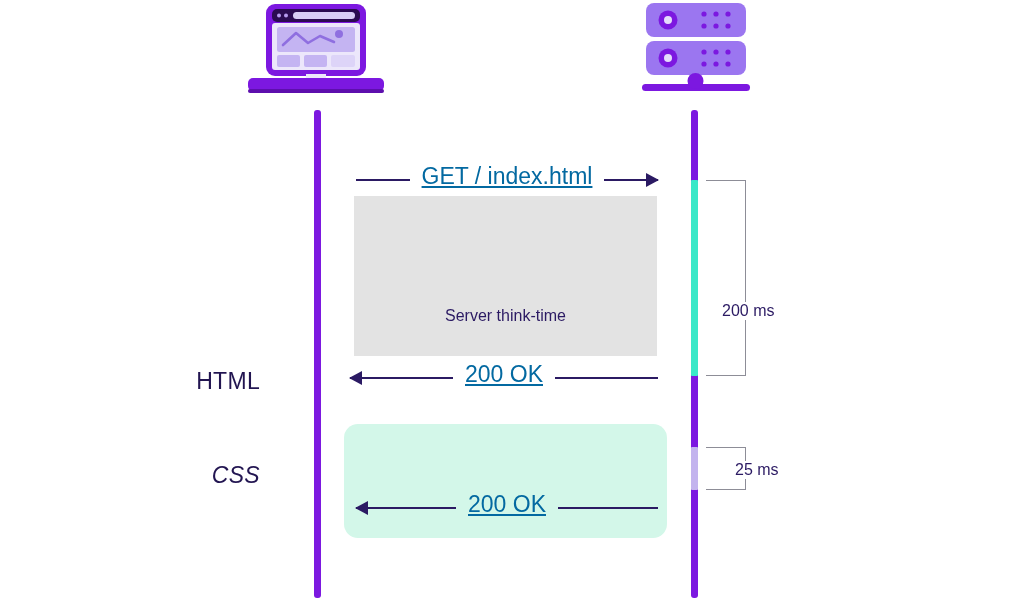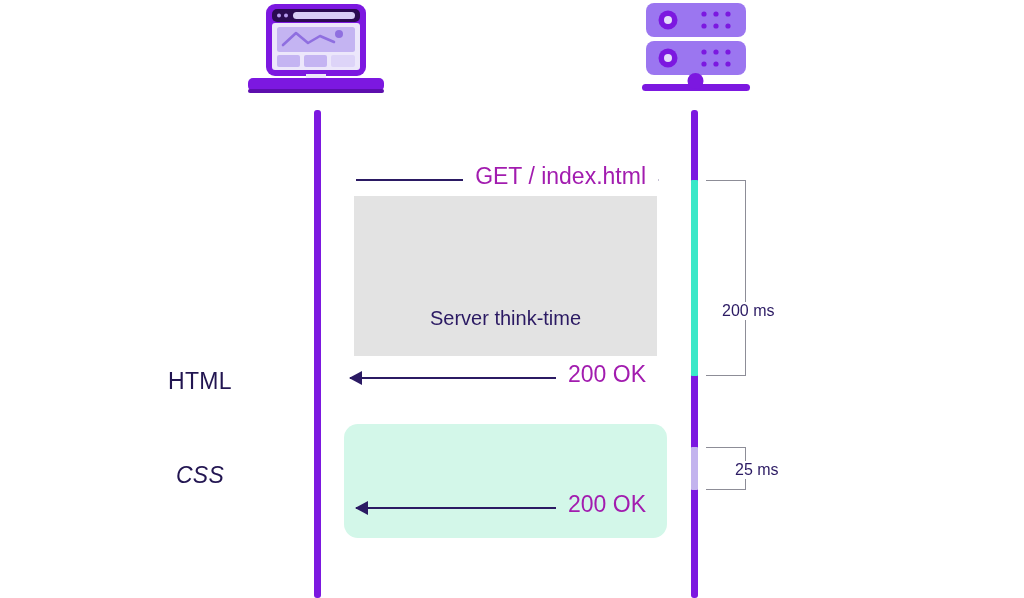--- a/index.html
+++ b/index.html
@@ -52,40 +52,40 @@
     left: 640px; top: 2px;
     width: 112px; height: 92px;
   }
 
   
   .phase-label {
     position: absolute;
     color: #221551;
     font-size: 23px;
     letter-spacing: 0.3px;
-    text-align: center;
+    text-align: right;
     white-space: nowrap;
   }
   #phase-html { left: 140px; top: 368px; width: 120px; }
   #phase-css  { left: 140px; top: 462px; width: 120px; font-style: italic; }
 
   
   #think-time-box {
     position: absolute;
     left: 354px; top: 196px;
     width: 303px; height: 160px;
     background: #e3e3e3;
   }
   #think-time-label {
     position: absolute;
     left: 354px; top: 307px;
     width: 303px;
     text-align: center;
     color: #2b1a63;
-    font-size: 20px;
+    font-size: 16px;
     white-space: nowrap;
   }
   #css-box {
     position: absolute;
     left: 344px; top: 424px;
     width: 323px; height: 114px;
     background: #d3f7e9;
     border-radius: 14px;
   }
 
@@ -98,24 +98,25 @@
     position: absolute;
     left: 0; right: 0;
     top: 16px;
     height: 2px;
     background: #2b1a63;
   }
   .msg .label {
     position: absolute;
     left: 0; right: 0;
     top: 0;
-    text-align: right;
-    color: #a21caf;
+    text-align: center;
+    color: #0369a1;
     font-size: 23px;
     white-space: nowrap;
+    text-decoration: underline;
   }
   .msg .label span {
     background: #ffffff;
     padding: 0 12px;
   }
   .msg.on-mint .label span { background: #d3f7e9; }
 
   .arrowhead {
     position: absolute;
     top: 10px;

